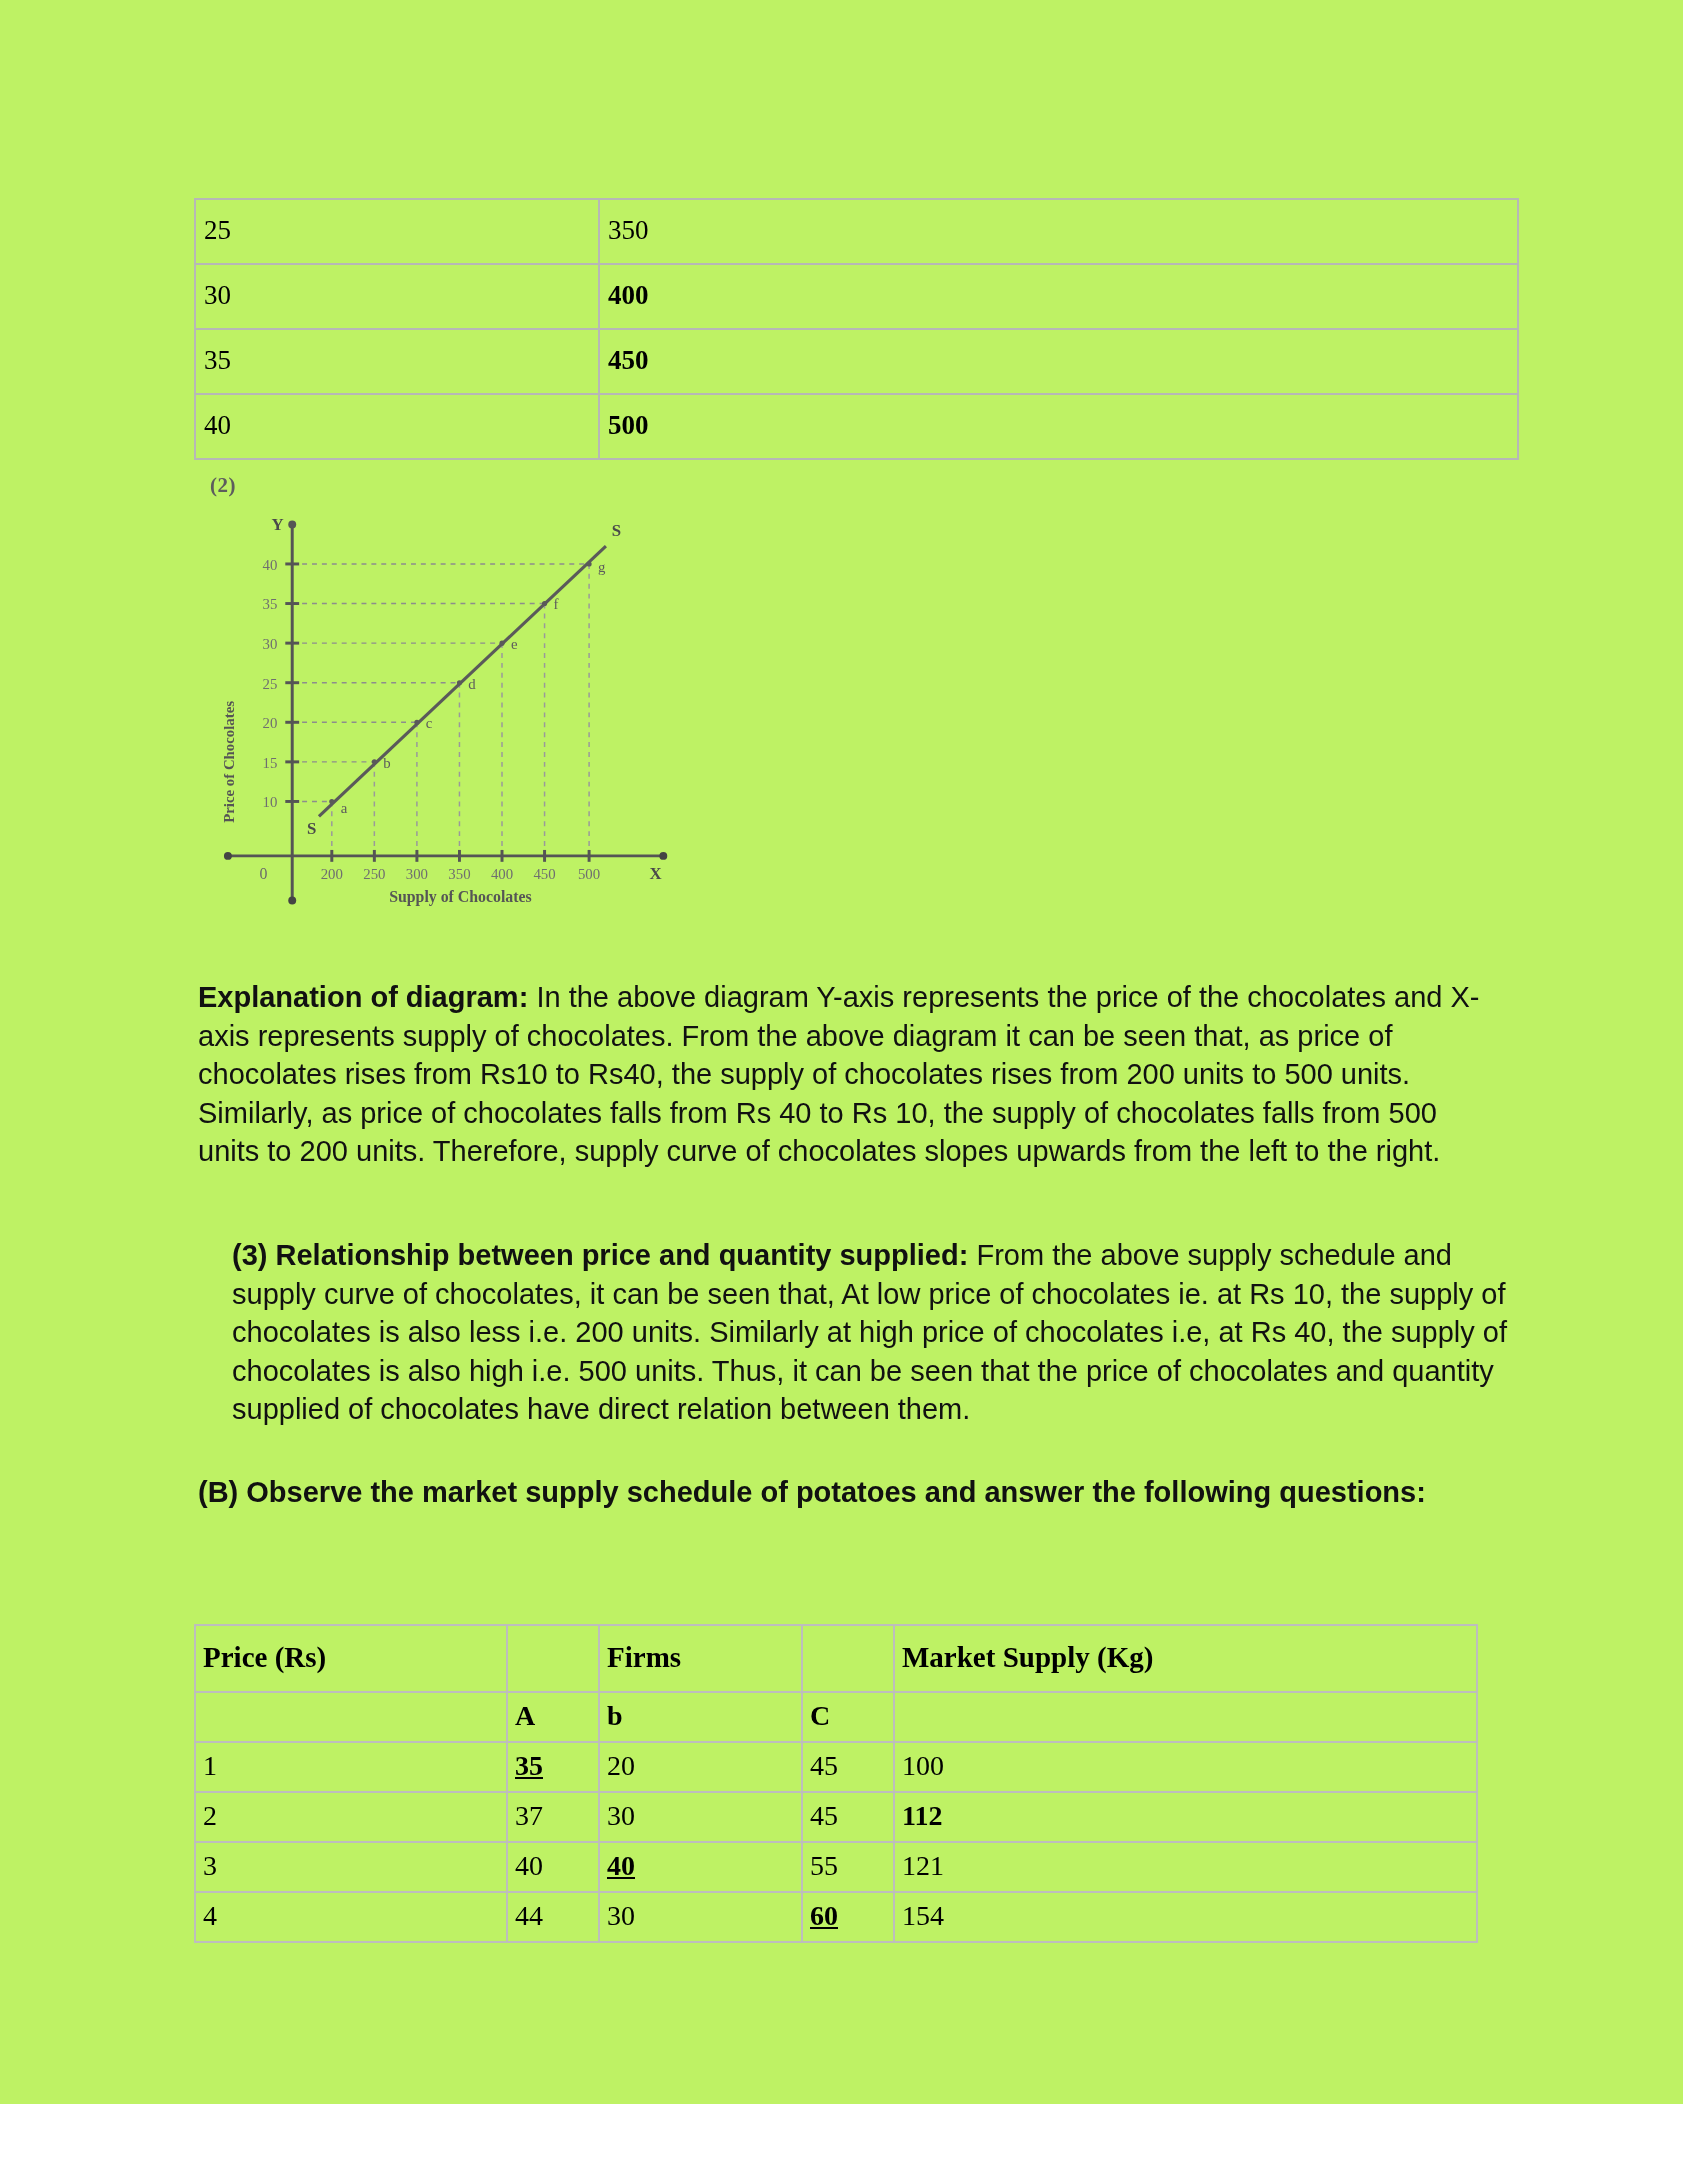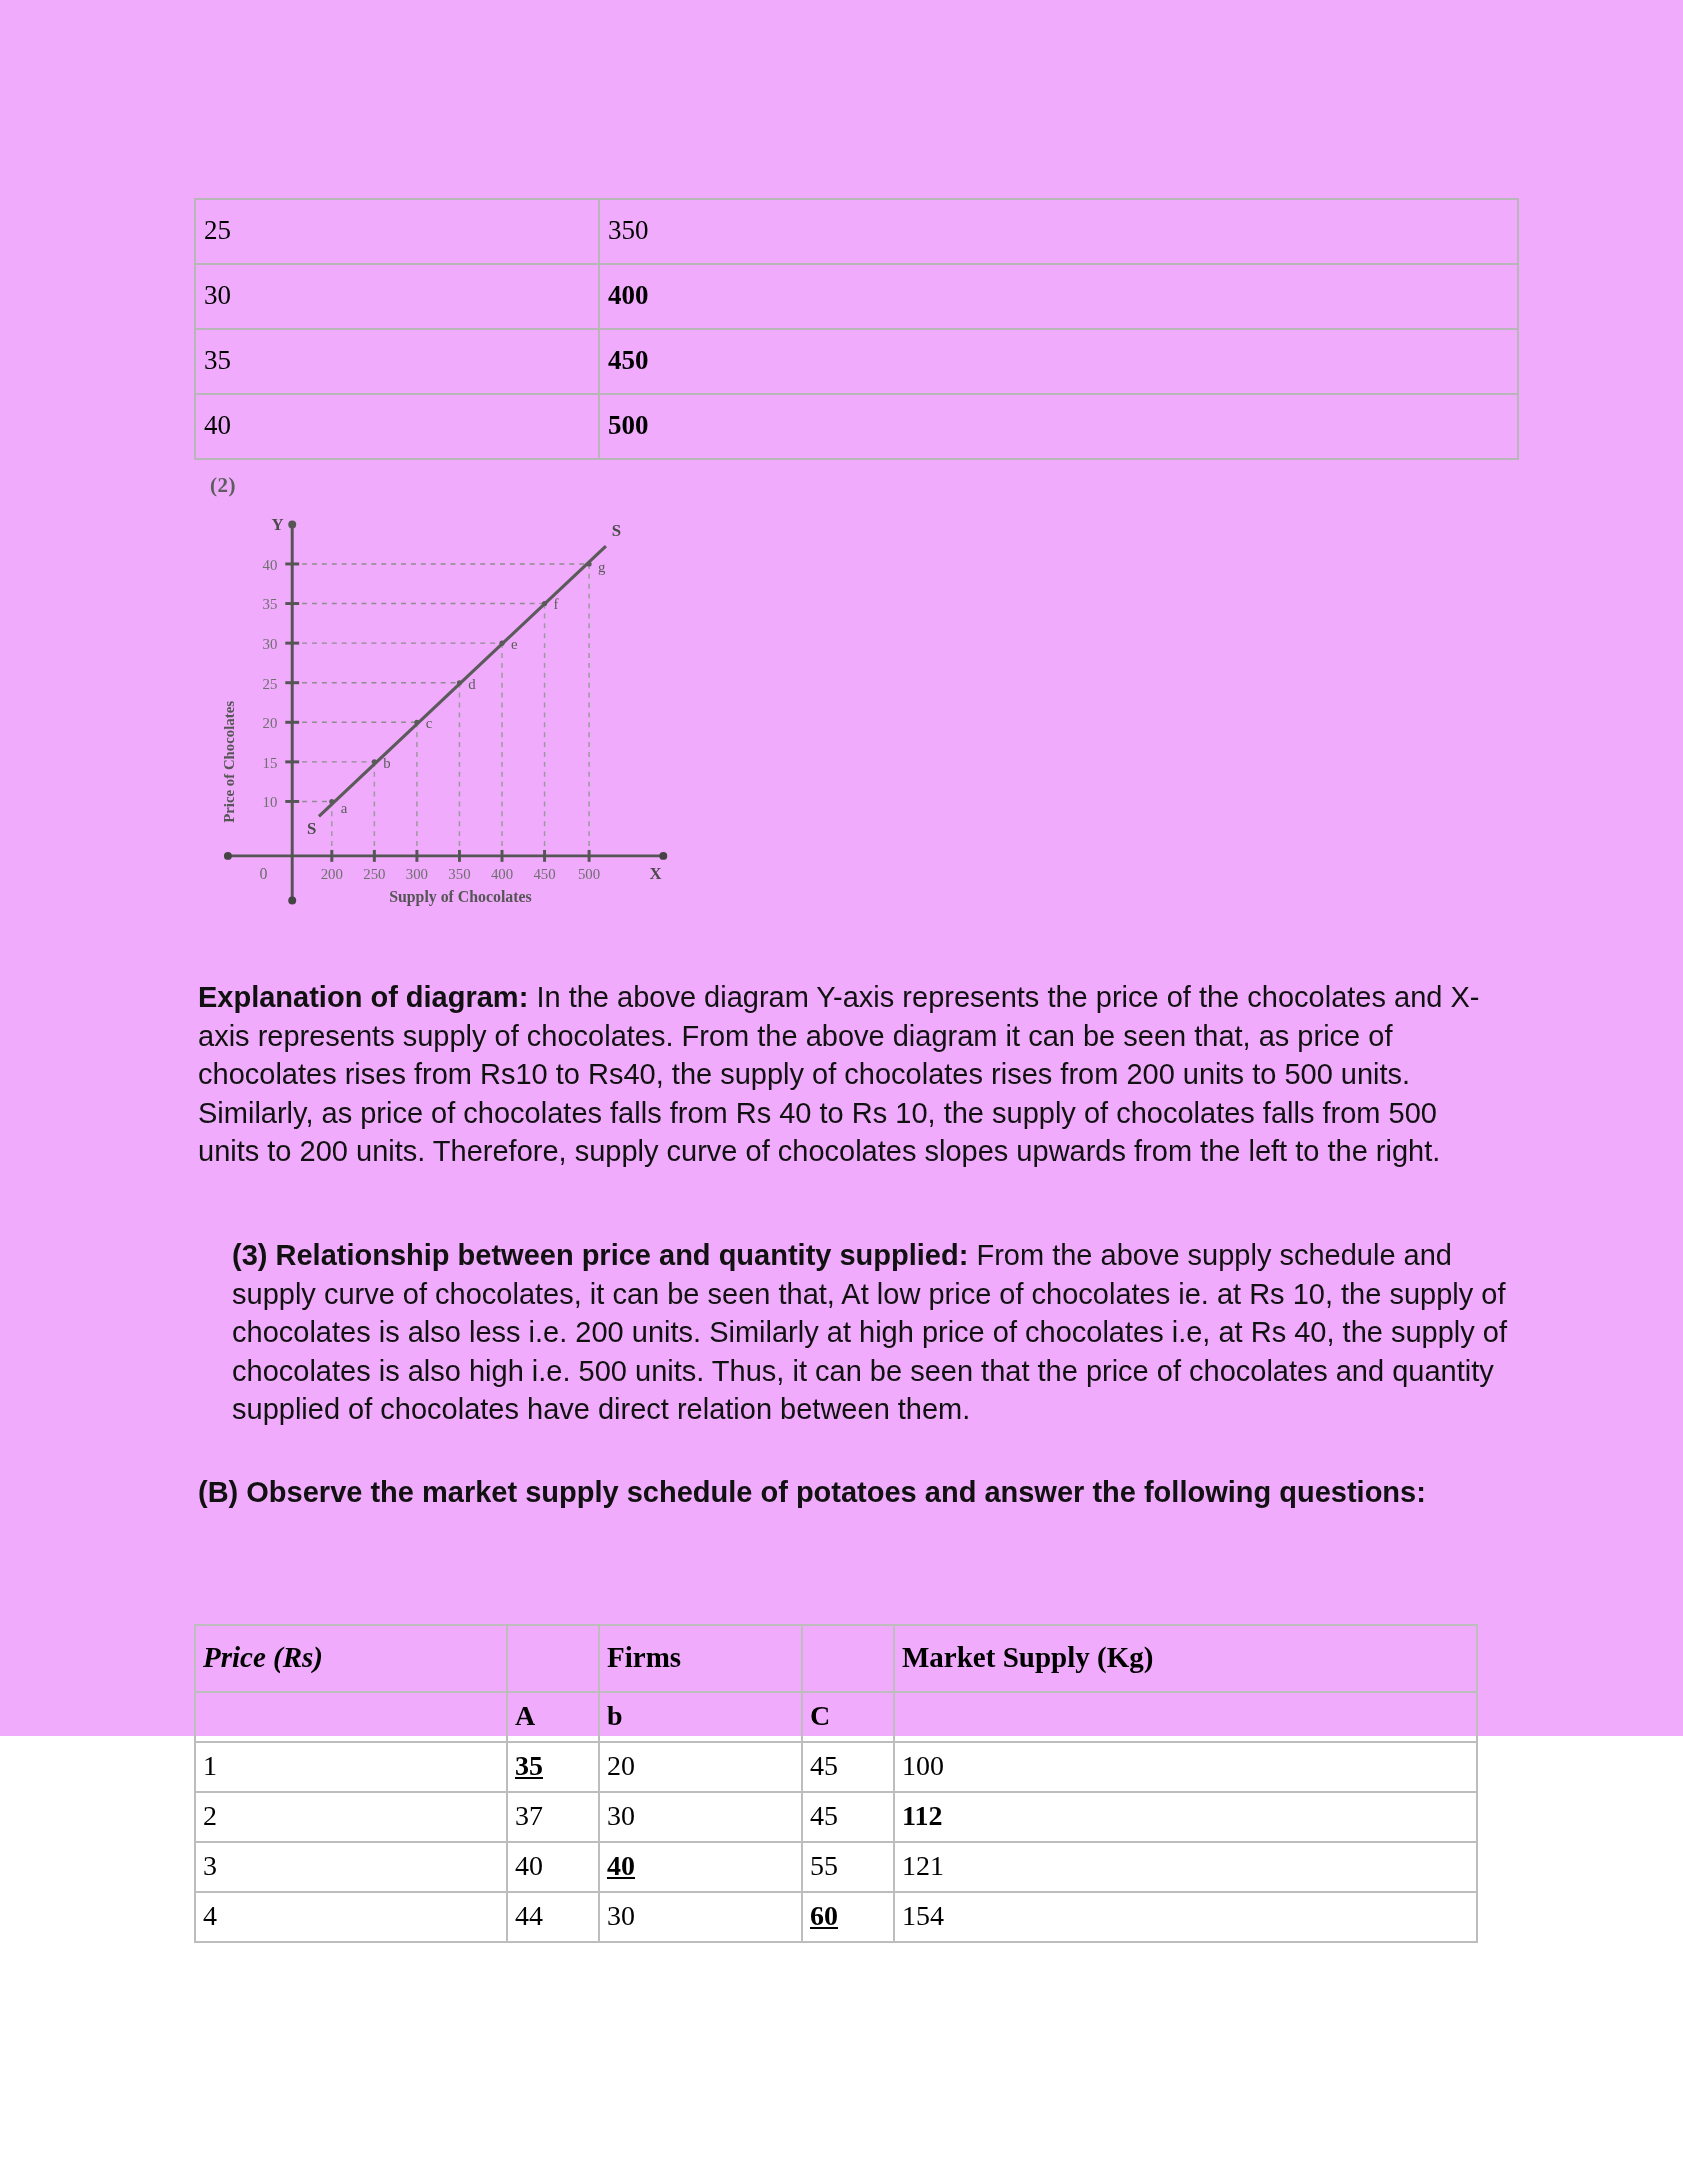--- a/index.html
+++ b/index.html
@@ -13,22 +13,22 @@
     height: 2178px;
     font-family: "Liberation Serif", serif;
     color: #000000;
     position: relative;
     overflow: hidden;
   }
   .page {
     position: absolute;
     left: 0; top: 0;
     width: 1683px;
-    height: 1736px;
-    background: #f0abfc;
+    height: 2104px;
+    background: #bef264;
   }
 
   
   .top-table {
     position: absolute;
     left: 194px;
     top: 198px;
     width: 1287px;
     border-collapse: collapse;
     table-layout: fixed;
@@ -109,21 +109,21 @@
     height: 61px;
     font-size: 29px;
   }
   .bottom-table tr.subhdr td {
     font-weight: bold;
     height: 44px;
   }
   .bottom-table tr.datarow td {
     height: 44px;
   }
-  .col-price  { width: 297px; font-style: italic; }
+  .col-price  { width: 297px; }
   .col-a      { width: 77px; }
   .col-b      { width: 188px; }
   .col-c      { width: 77px; }
   .col-market { width: 568px; }
 
   .em-bold { font-weight: bold; }
   .em-bu { font-weight: bold; text-decoration: underline; }
 </style>
 </head>
 <body>

